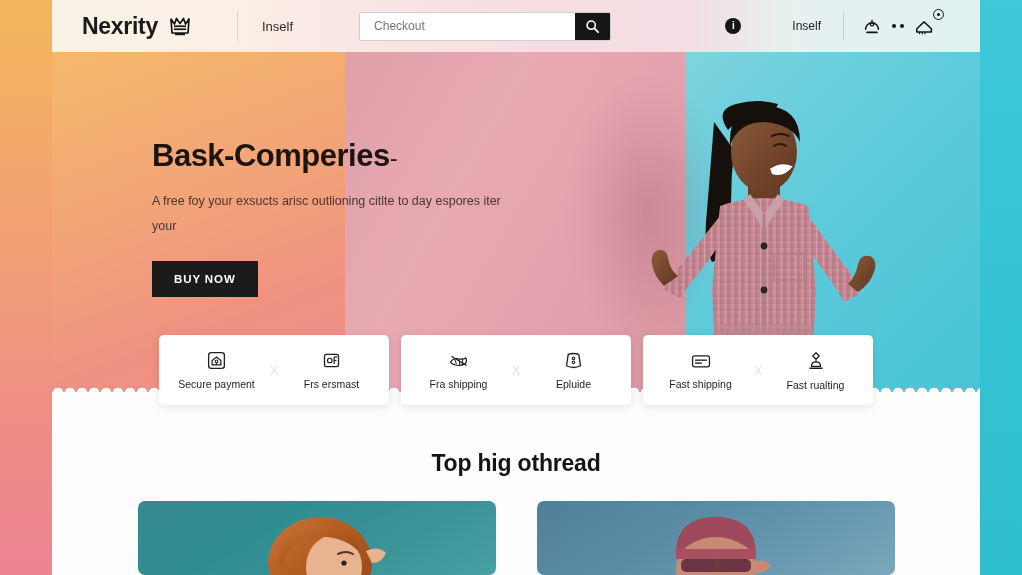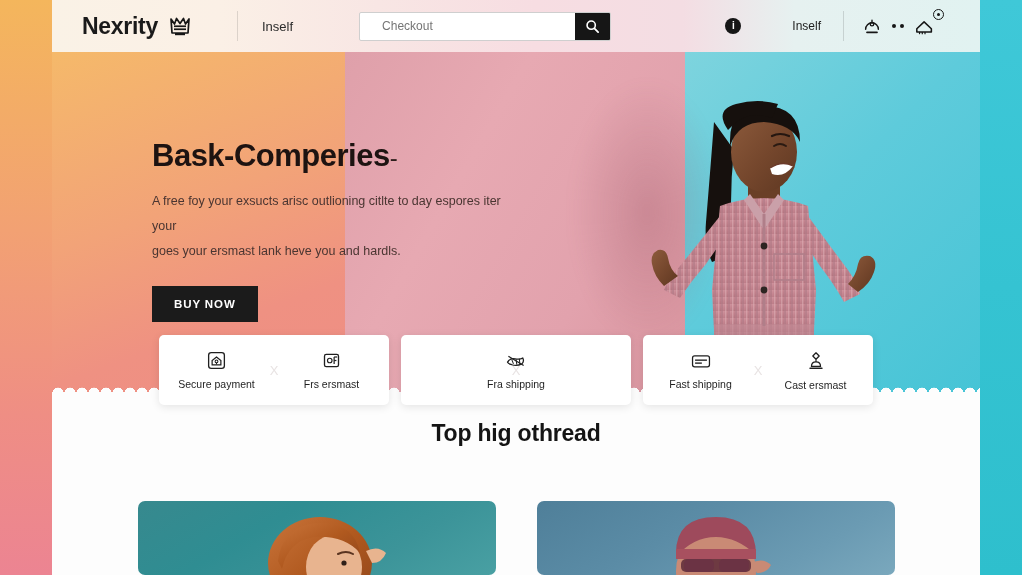--- a/index.html
+++ b/index.html
@@ -51,21 +51,21 @@
     font-size: 13px; color: #2b2b2b; padding: 0 24px; white-space: nowrap;
   }
   .search-wrap {
     margin-left: 42px; display: flex; align-items: center;
     width: 252px; height: 29px;
     border: 1px solid #cfcfcf; border-radius: 2px; background: #ffffff;
     overflow: hidden;
   }
   .search-input {
     flex: 1; height: 100%; border: none; outline: none;
-    font-size: 12px; color: #9a9a9a; padding: 0 22px;
+    font-size: 12px; color: #9a9a9a; padding: 0 14px;
     font-family: "Liberation Sans", sans-serif; background: transparent;
   }
   .search-btn {
     width: 35px; height: 100%; background: #161616;
     display: flex; align-items: center; justify-content: center;
     border: none; cursor: pointer;
   }
   .hdr-right {
     margin-left: auto; display: flex; align-items: center;
     height: 100%; padding-right: 44px; gap: 0;
@@ -169,21 +169,21 @@
     justify-content: center; gap: 7px; text-align: right;
   }
   .fitem .lbl { font-size: 10.5px; color: #1f1f1f; white-space: nowrap; }
   .fsep {
     position: absolute; left: 50%; top: 50%; transform: translate(-50%,-50%);
     color: #e8e3e3; font-size: 13px; user-select: none;
   }
 
   
   .section-title {
-    position: absolute; top: 420px; left: 0; width: 100%;
+    position: absolute; top: 450px; left: 0; width: 100%;
     text-align: center; font-size: 23px; font-weight: bold; color: #141414;
     letter-spacing: -0.2px;
   }
   .prod-row {
     position: absolute; top: 501px; left: 0; width: 100%;
     display: flex; justify-content: center; gap: 41px;
   }
   .prod-card {
     width: 358px; height: 74px; border-radius: 7px; position: relative; overflow: hidden;
   }
@@ -334,21 +334,20 @@
         <path d="M168 74 Q180 66 191 72" stroke="#6b3a2a" stroke-width="1.4" fill="none"></path>
       </svg>
     </div>
 
     <div class="hero-copy">
       <h1 class="hero-title">
         <span>Bask-Comperies</span><span class="tail">-</span>
       </h1>
       <p class="hero-sub">
         <span>A free foy your exsucts arisc outlioning citlte to day espores iter your</span><br>
-        <span>goes your ersmast lank heve you and hardls.</span>
       </p>
       <button class="buy-btn">BUY NOW</button>
     </div>
 
     <div class="scallop"></div>
   </div>
 
   <div class="features">
 
     <div class="fcard">
@@ -383,20 +382,30 @@
         <span>
           <svg width="22" height="21" viewBox="0 0 26 24">
             <path d="M3 14 Q6 9 12 10 Q18 11 21 9 Q23 13 20 16 Q14 19 8 17 Q4 16 3 14 Z" fill="none" stroke="#1f1f1f" stroke-width="1.5" stroke-linejoin="round"></path>
             <path d="M8 11 L10 16 M13 10.6 L14 16.8 M17 10 L17.5 16" stroke="#1f1f1f" stroke-width="1.2"></path>
             <line x1="4" y1="7" x2="22" y2="18" stroke="#1f1f1f" stroke-width="1.4"></line>
           </svg>
         </span>
         <span class="lbl">Fra shipping</span>
       </div>
       <span class="fsep">X</span>
+      <div class="fitem">
+        <span>
+          <svg width="21" height="21" viewBox="0 0 24 24">
+            <path d="M6 5 Q12 3 18 5 L20 18 Q12 22 4 18 Z" fill="none" stroke="#1f1f1f" stroke-width="1.5" stroke-linejoin="round"></path>
+            <circle cx="12" cy="9.5" r="1.5" fill="none" stroke="#1f1f1f" stroke-width="1.2"></circle>
+            <circle cx="12" cy="14" r="1.5" fill="none" stroke="#1f1f1f" stroke-width="1.2"></circle>
+          </svg>
+        </span>
+        <span class="lbl">Epluide</span>
+      </div>
     </div>
 
     <div class="fcard">
       <div class="fitem">
         <span>
           <svg width="22" height="20" viewBox="0 0 26 22">
             <rect x="3" y="5" width="20" height="13" rx="2.5" fill="none" stroke="#1f1f1f" stroke-width="1.5"></rect>
             <line x1="6" y1="10" x2="20" y2="10" stroke="#1f1f1f" stroke-width="1.6"></line>
             <line x1="6" y1="13.5" x2="14" y2="13.5" stroke="#1f1f1f" stroke-width="1.6"></line>
           </svg>
@@ -406,21 +415,21 @@
       <span class="fsep">X</span>
       <div class="fitem">
         <span>
           <svg width="20" height="22" viewBox="0 0 22 24">
             <path d="M11 3 L14.5 6.5 L11 10 L7.5 6.5 Z" fill="none" stroke="#1f1f1f" stroke-width="1.4" stroke-linejoin="round"></path>
             <path d="M6 18 Q6 13 11 13 Q16 13 16 18 Z" fill="none" stroke="#1f1f1f" stroke-width="1.4" stroke-linejoin="round"></path>
             <line x1="11" y1="10" x2="11" y2="13" stroke="#1f1f1f" stroke-width="1.3"></line>
             <line x1="4.5" y1="20" x2="17.5" y2="20" stroke="#1f1f1f" stroke-width="1.8" stroke-linecap="round"></line>
           </svg>
         </span>
-        <span class="lbl">Cast ersmast</span>
+        <span class="lbl">Fast rualting</span>
       </div>
     </div>
   </div>
 
   <h2 class="section-title">Top hig othread</h2>
 
   <div class="prod-row">
 
     <div class="prod-card pc1">
       <svg viewBox="0 0 358 74" width="358" height="74">

